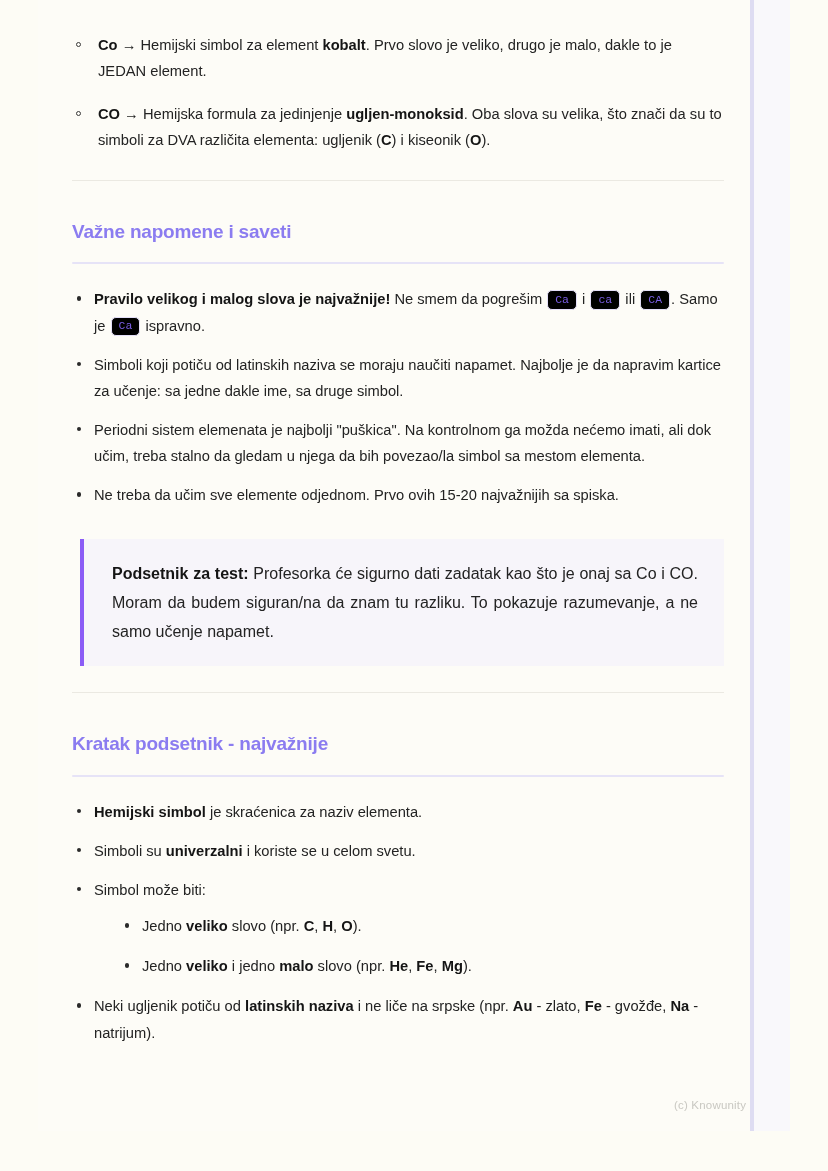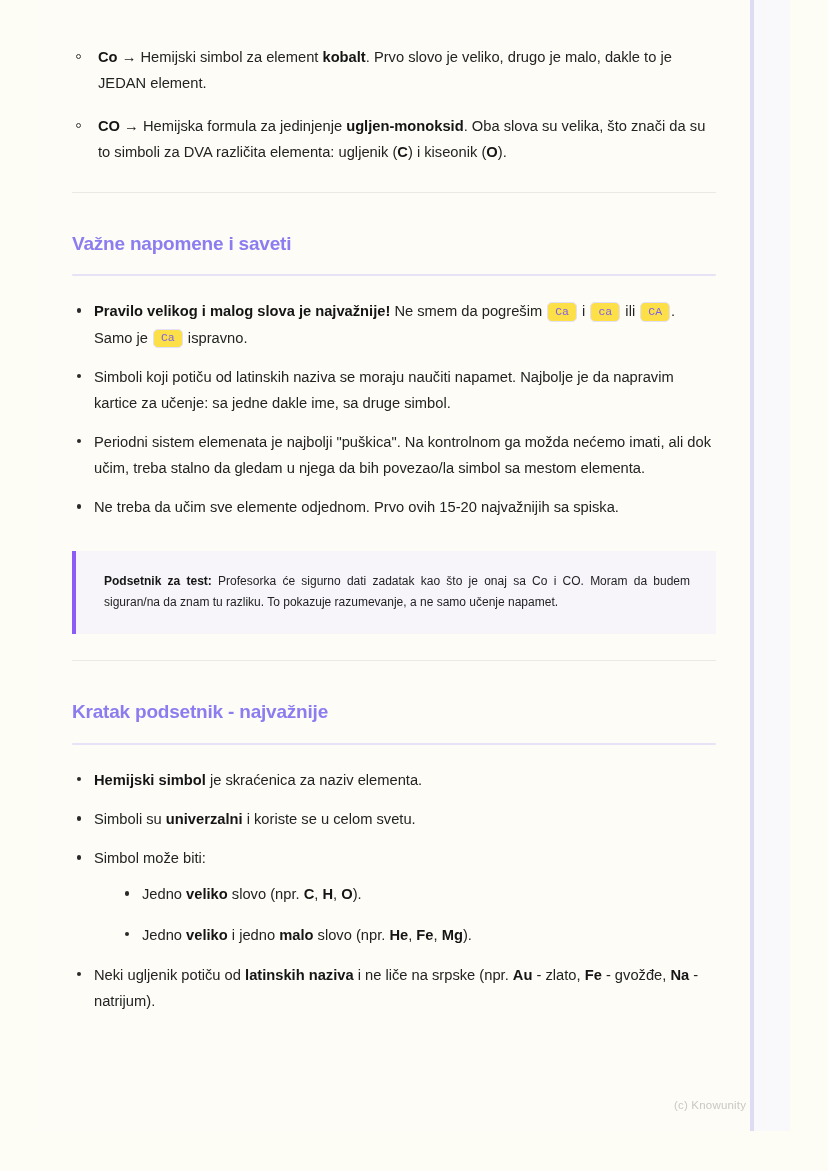--- a/index.html
+++ b/index.html
@@ -28,23 +28,23 @@
     top: 0;
     width: 752px;
     height: 1131px;
     background: #fdfcf7;
     box-sizing: border-box;
     overflow: hidden;
   }
   .card-inner {
     position: absolute;
     left: 0;
-    top: 12px;
+    top: 0;
     width: 712px;
-    padding: 0 34px 0 34px;
+    padding: 0 26px 0 34px;
     box-sizing: border-box;
   }
 
   
   .scroll-rail {
     position: absolute;
     left: 750px;
     top: 0;
     width: 4px;
     height: 1131px;
@@ -135,37 +135,37 @@
     background: #ebe9e2;
     margin: 26px 0 34px 0;
   }
 
   
   code.chip {
     display: inline-block;
     font-family: "Liberation Mono", monospace;
     font-size: 11.5px;
     color: #7c5fe8;
-    background: #fde047;
+    background: #000000;
     border: 1px solid #e4dff9;
     border-radius: 5px;
     padding: 2.5px 7px 3px 7px;
     line-height: 1.05;
     vertical-align: 1.5px;
     margin: 0 1px;
   }
 
   
   .callout {
     background: #f7f5fa;
     border-left: 4px solid #8b5cf6;
     padding: 20px 26px 20px 28px;
-    margin: 30px 0 0 0;
+    margin: 30px 0 0 8px;
     text-align: justify;
-    font-size: 12px;
+    font-size: 16px;
     line-height: 1.82;
     color: #232323;
   }
 
   
   .watermark {
     position: absolute;
     right: 14px;
     bottom: 20px;
     font-size: 11.5px;

